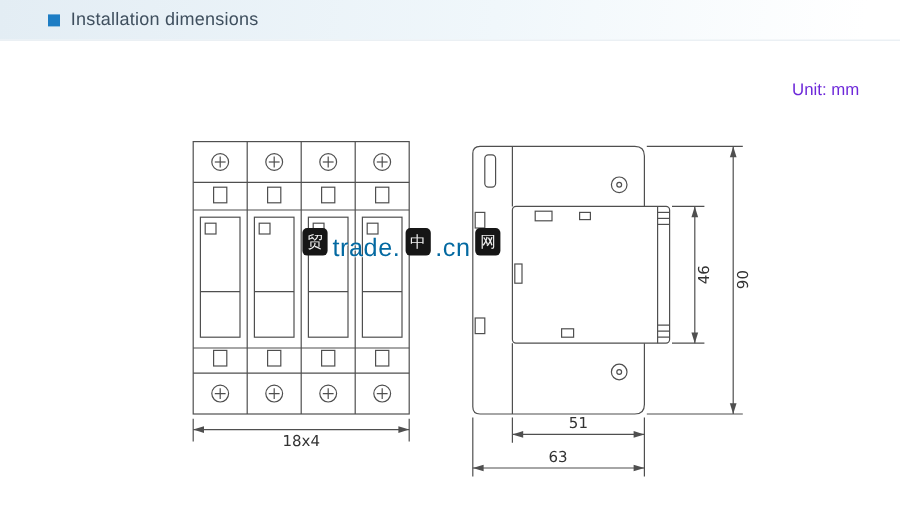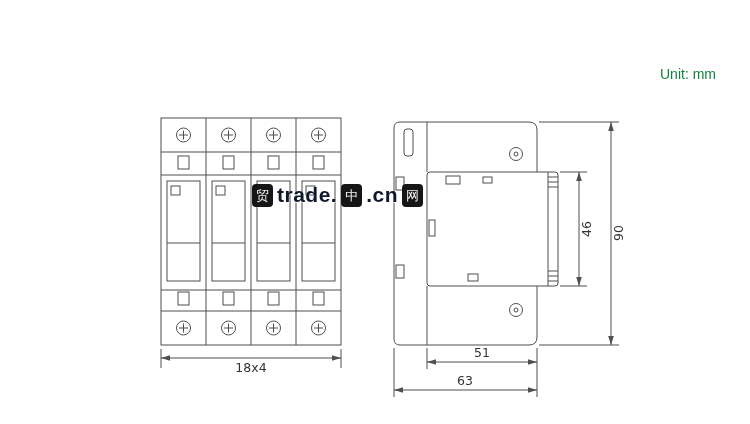--- a/index.html
+++ b/index.html
@@ -8,43 +8,47 @@
     font-family:"Liberation Sans",sans-serif;overflow:hidden;
   }
   .hdr{
     position:absolute;top:0;left:0;width:750px;height:34px;
     display:flex;align-items:center;box-sizing:border-box;padding-left:40px;
     background:linear-gradient(96deg,#e3edf4 0%,#f0f7fb 55%,#ffffff 96%);
     border-bottom:1px solid #e6edf2;
   }
   .hdr .bullet{width:10px;height:10px;background:#1d7dc4;margin-right:9px;flex:0 0 auto;}
   .hdr h1{margin:0;font-size:15px;font-weight:500;color:#3f4f5e;letter-spacing:.2px;}
-  .unit{position:absolute;top:66px;right:34px;font-size:14px;color:#15803d;}
+  .unit{position:absolute;top:66px;right:34px;font-size:14px;color:#6d28d9;}
   svg.drawing{position:absolute;top:0;left:0;}
   .ln{stroke:#4f4f4f;stroke-width:1;fill:none;}
   .lnf{stroke:#4f4f4f;stroke-width:1;fill:#ffffff;}
   .arr{fill:#4f4f4f;stroke:none;}
   .dimtext{fill:#333;font-size:12.5px;font-family:"DejaVu Sans",sans-serif;}
   .watermark{
     position:absolute;left:252px;top:183px;display:flex;align-items:center;gap:4px;
   }
   .wm-text{
-    font-size:21px;font-weight:bold;color:#0f172a;letter-spacing:.5px;
-    text-shadow:0 1px 0 rgba(255,255,255,.8);white-space:nowrap;
+    font-size:21px;font-weight:normal;color:#0369a1;letter-spacing:.5px;
+    text-shadow:0 1px 0 rgba(255,255,255,.8);white-space:nowrap;margin-top:12px;
   }
   .wm-box{
     background:#161616;color:#f2f2f2;font-size:13px;line-height:1;
     padding:5px 4px;border-radius:4px;white-space:nowrap;
   }
 </style>
 </head>
 <body>
 
 <div class="page">
 
+  <div class="hdr">
+    <span class="bullet"></span>
+    <h1>Installation dimensions</h1>
+  </div>
 
   <div class="unit">Unit: mm</div>
 
   <svg class="drawing" width="750" height="424" viewBox="0 0 750 424">
     <defs>
       <g id="screw">
         <circle cx="0" cy="0" r="7" class="ln"></circle>
         <line x1="-4.5" y1="0" x2="4.5" y2="0" class="ln"></line>
         <line x1="0" y1="-4.5" x2="0" y2="4.5" class="ln"></line>
       </g>

